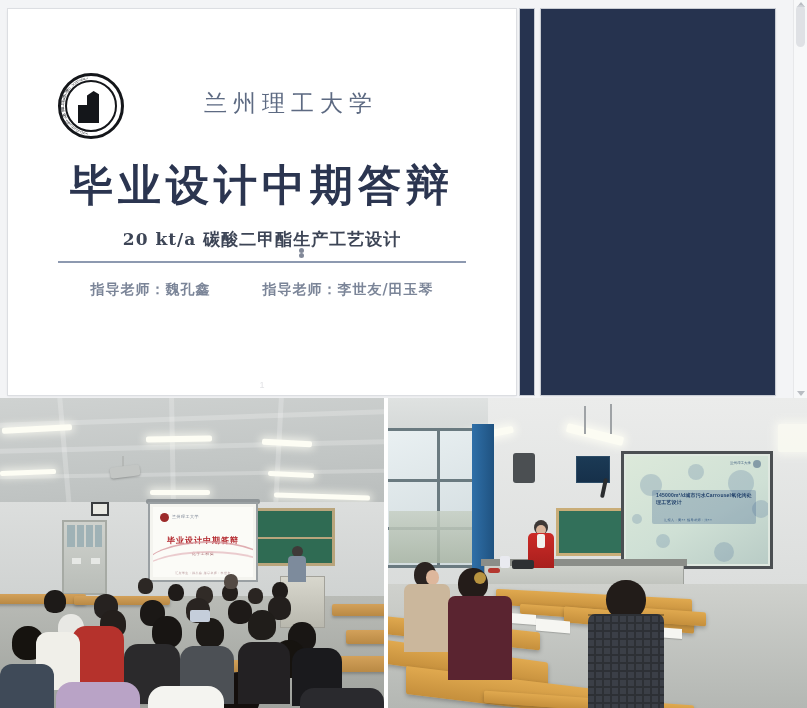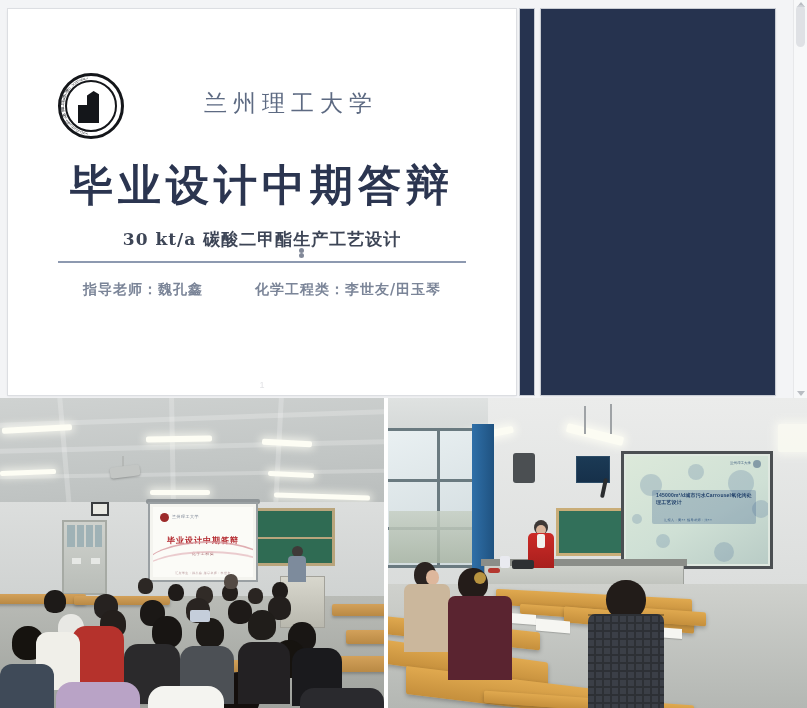--- a/index.html
+++ b/index.html
@@ -249,31 +249,31 @@
               <span style="transform: rotate(19.8deg) translate(0px, 28px) rotate(90deg) translate(-50%, -50%);">O</span>
               <span style="transform: rotate(14.6deg) translate(0px, 28px) rotate(90deg) translate(-50%, -50%);">G</span>
               <span style="transform: rotate(9.4deg) translate(0px, 28px) rotate(90deg) translate(-50%, -50%);">Y</span>
             </div>
           </div>
 
         <div class="univ">兰州理工大学</div>
 
         <div class="maintitle">毕业设计中期答辩</div>
 
-        <div class="subtitle">30 kt/a 碳酸二甲酯生产工艺设计</div>
+        <div class="subtitle">20 kt/a 碳酸二甲酯生产工艺设计</div>
 
         <div class="caret">
           <i class="a"></i>
             <i class="b"></i>
         </div>
 
         <div class="rule"></div>
 
         <div class="byline">
-          <span>指导老师：魏孔鑫</span><span class="gap"></span><span>化学工程类：李世友/田玉琴</span>
+          <span>指导老师：魏孔鑫</span><span class="gap"></span><span>指导老师：李世友/田玉琴</span>
         </div>
 
         <div class="pagenum">1</div>
       </div>
     </div>
 
     <div class="sliver"></div>
 
     <div class="page page-next">
       <span></span>

